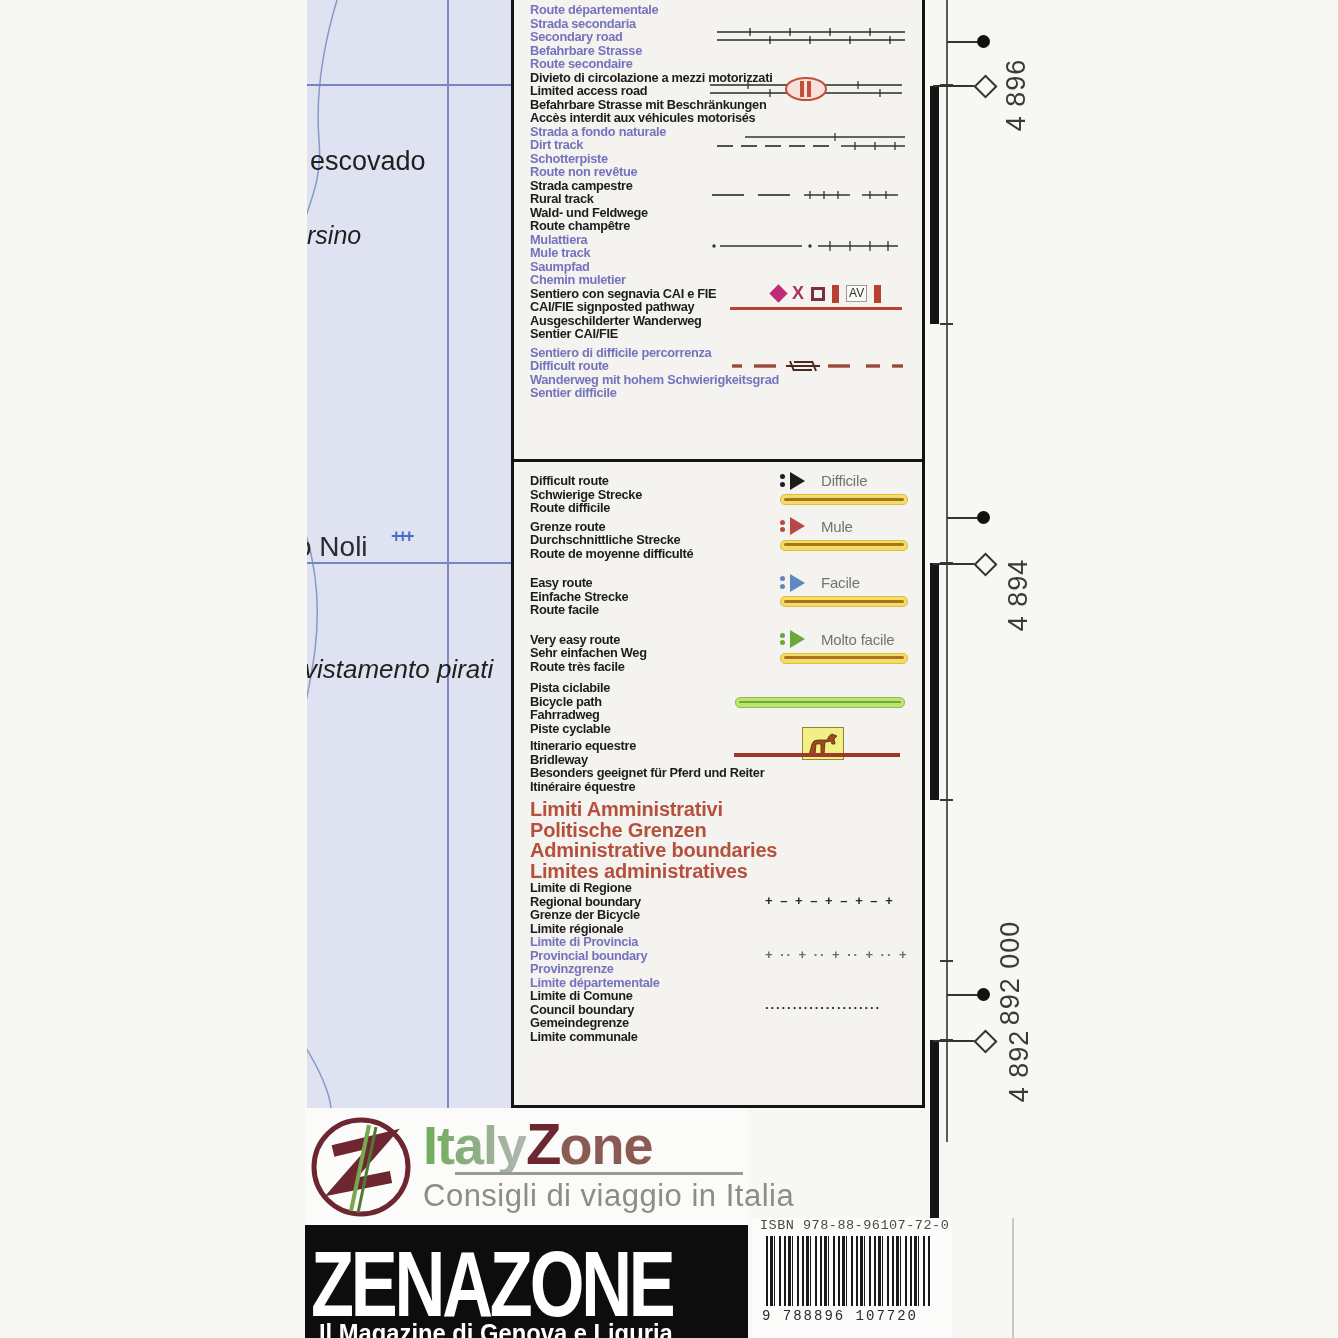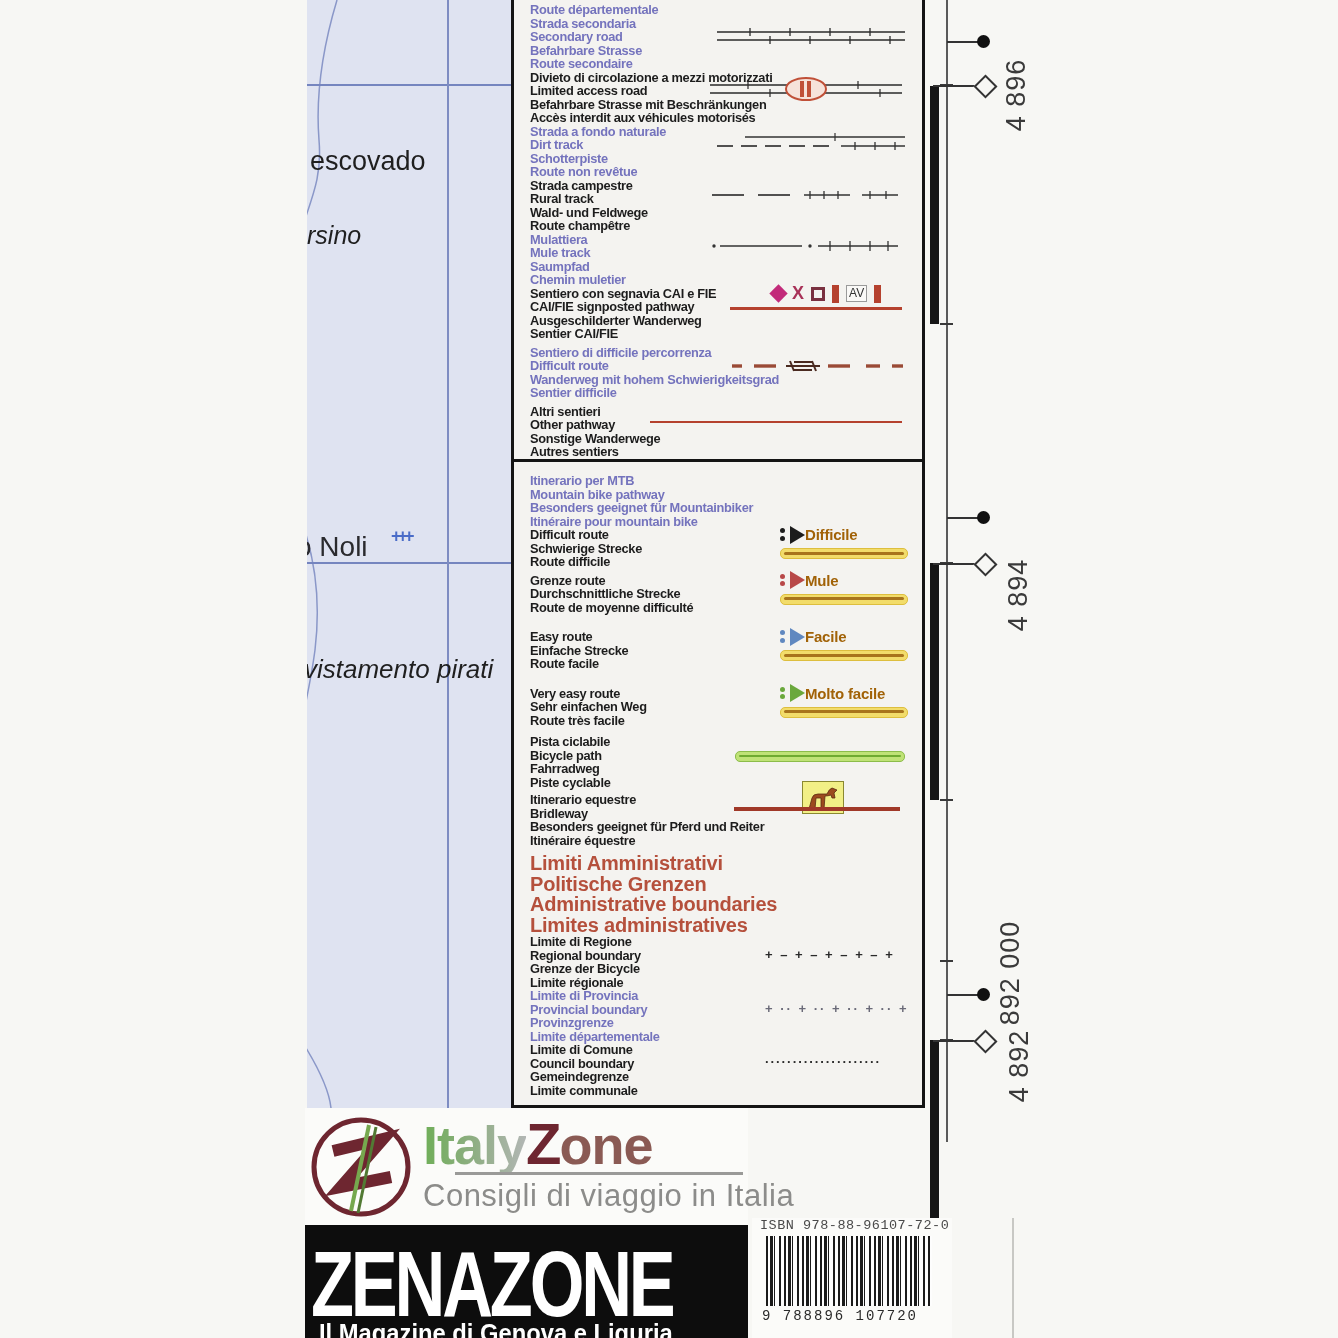--- a/index.html
+++ b/index.html
@@ -39,21 +39,21 @@
   .cai-av{font-size:12px;color:#333;border:1px solid #9a9a9a;padding:0 2px;height:15px;line-height:15px;background:#faf9f7;}
   .cai-underline{position:absolute;left:-42px;top:22px;width:172px;height:3.5px;background:#b5412e;}
   .sym-difficult-route{left:200px;top:10px;}
   .sym-other-pathway{left:120px;top:16px;width:252px;height:2.8px;background:#b5412e;}
   .sym[class*="sym-mtb"]{left:250px;top:-3px;}
   .sym-mtb-difficile{color:#1c1c1c;} .sym-mtb-medio{color:#b84848;}
   .sym-mtb-facile{color:#6088c0;}   .sym-mtb-molto{color:#6aa83c;}
   .mtb-row{display:flex;align-items:center;height:19px;}
   .mtb-dots i{display:block;width:5px;height:5px;border-radius:50%;background:currentColor;margin:2.5px 0;}
   .mtb-tri{width:0;height:0;border-left:15px solid currentColor;border-top:9px solid transparent;border-bottom:9px solid transparent;margin-left:5px;}
-  .mtb-label{font-weight:bold;font-size:15px;color:#a16207;letter-spacing:-0.2px;}
+  .mtb-label{margin-left:16px;font-weight:normal;font-size:15px;color:#737373;letter-spacing:-0.2px;}
   .mtb-bar{margin-top:4px;width:126px;height:9px;background:#f2dc6a;border:1px solid #ddbe3e;border-radius:5px;position:relative;}
   .mtb-bar i{position:absolute;left:3px;right:3px;top:2.8px;height:2.8px;background:#a8741c;border-radius:2px;}
   .sym-bicycle-path{left:205px;top:16px;width:168px;height:9px;background:#bfe276;border:1px solid #8cbc4a;border-radius:5px;}
   .sym-bicycle-path i{position:absolute;left:3px;right:3px;top:2.8px;height:2.4px;background:#6faa30;border-radius:2px;}
   .sym-bridleway{left:200px;top:-12px;}
   .horse-box{width:42px;height:33px;background:#f2ef86;border:1.5px solid #8a8830;display:flex;align-items:center;justify-content:center;margin-left:72px;box-sizing:border-box;}
   .horse-line{position:absolute;left:4px;top:26px;width:166px;height:3.5px;background:#a03828;}
   .sym-text{font-size:13px;font-weight:bold;letter-spacing:2px;white-space:pre;color:#2a2a2a;}
   .sym-b-regional{left:235px;top:12px;}
   .sym-b-provincial{left:235px;top:12px;color:#6a6a78;}
@@ -242,35 +242,22 @@
             </g>
             <g stroke="#4a2a20" stroke-width="2">
               <line x1="56" y1="10" x2="90" y2="10"></line>
               <line x1="60" y1="5" x2="64" y2="15"></line>
               <line x1="82" y1="5" x2="86" y2="15"></line>
               <line x1="64" y1="6" x2="82" y2="6"></line>
               <line x1="64" y1="14" x2="82" y2="14"></line>
             </g>
           </svg></div>
       </div>
-      <div class="entry" style="margin-top: 5px;">
-        <div class="l black">Altri sentieri</div>
-        <div class="l black">Other pathway</div>
-        <div class="l black">Sonstige Wanderwege</div>
-        <div class="l black">Autres sentiers</div>
-        <div class="sym sym-other-pathway"></div>
-      </div>
     </div>
   <div id="legend-box2" class="legend-box">
-      <div class="entry">
-        <div class="l purple">Itinerario per MTB</div>
-        <div class="l purple">Mountain bike pathway</div>
-        <div class="l purple">Besonders geeignet für Mountainbiker</div>
-        <div class="l purple">Itinéraire pour mountain bike</div>
-      </div>
       <div class="entry">
         <div class="l black">Difficult route</div>
         <div class="l black">Schwierige Strecke</div>
         <div class="l black">Route difficile</div>
         <div class="sym sym-mtb-difficile">
           <div class="mtb-row">
             <span class="mtb-dots">
               <i></i>
               <i></i>
             </span>

